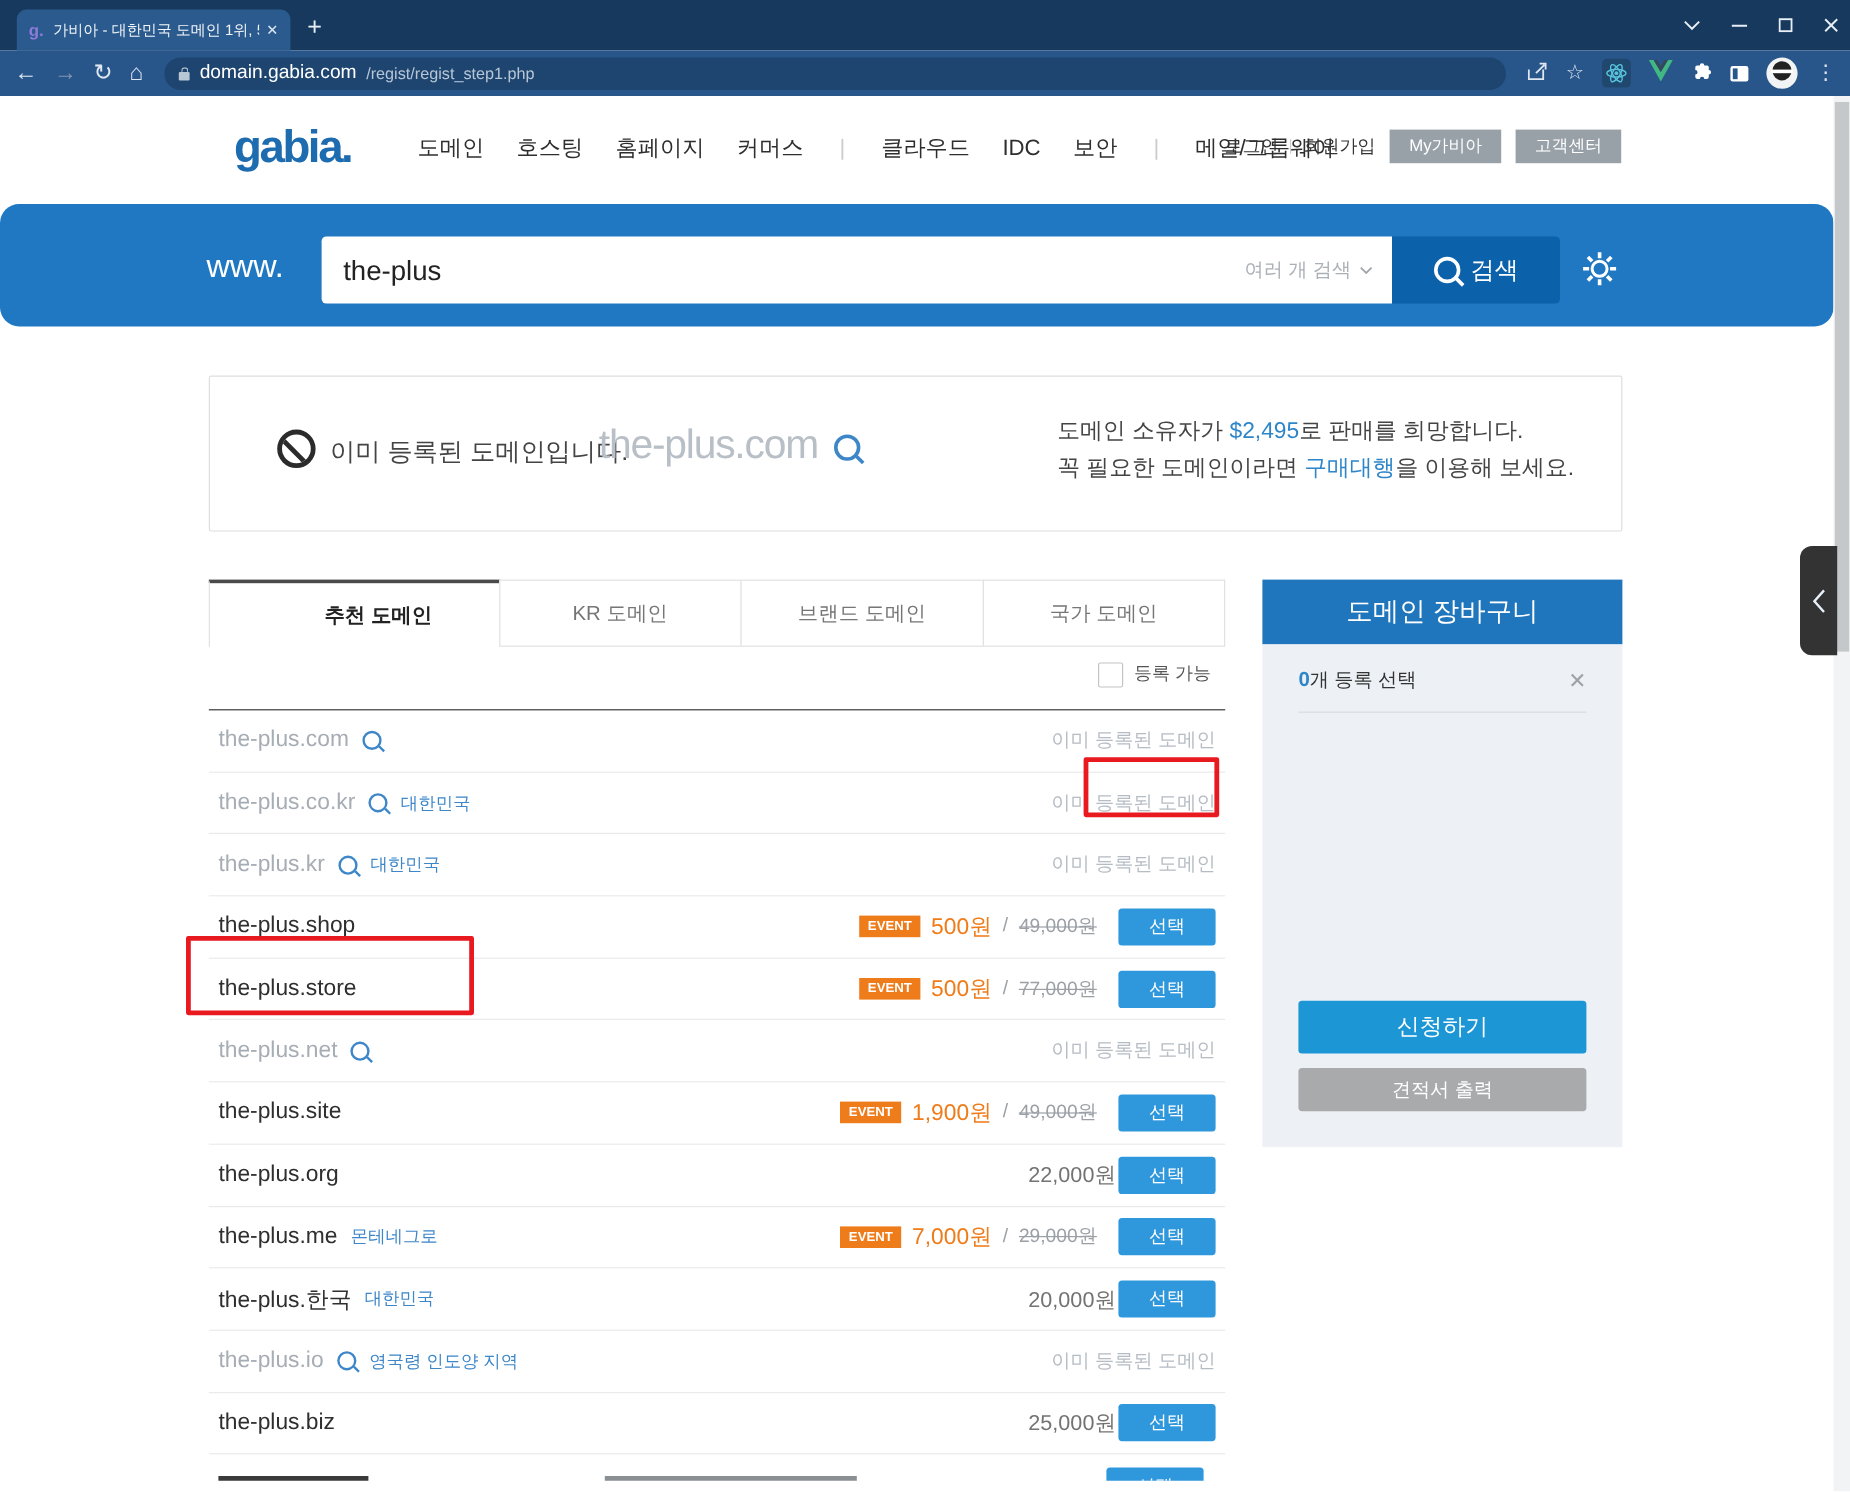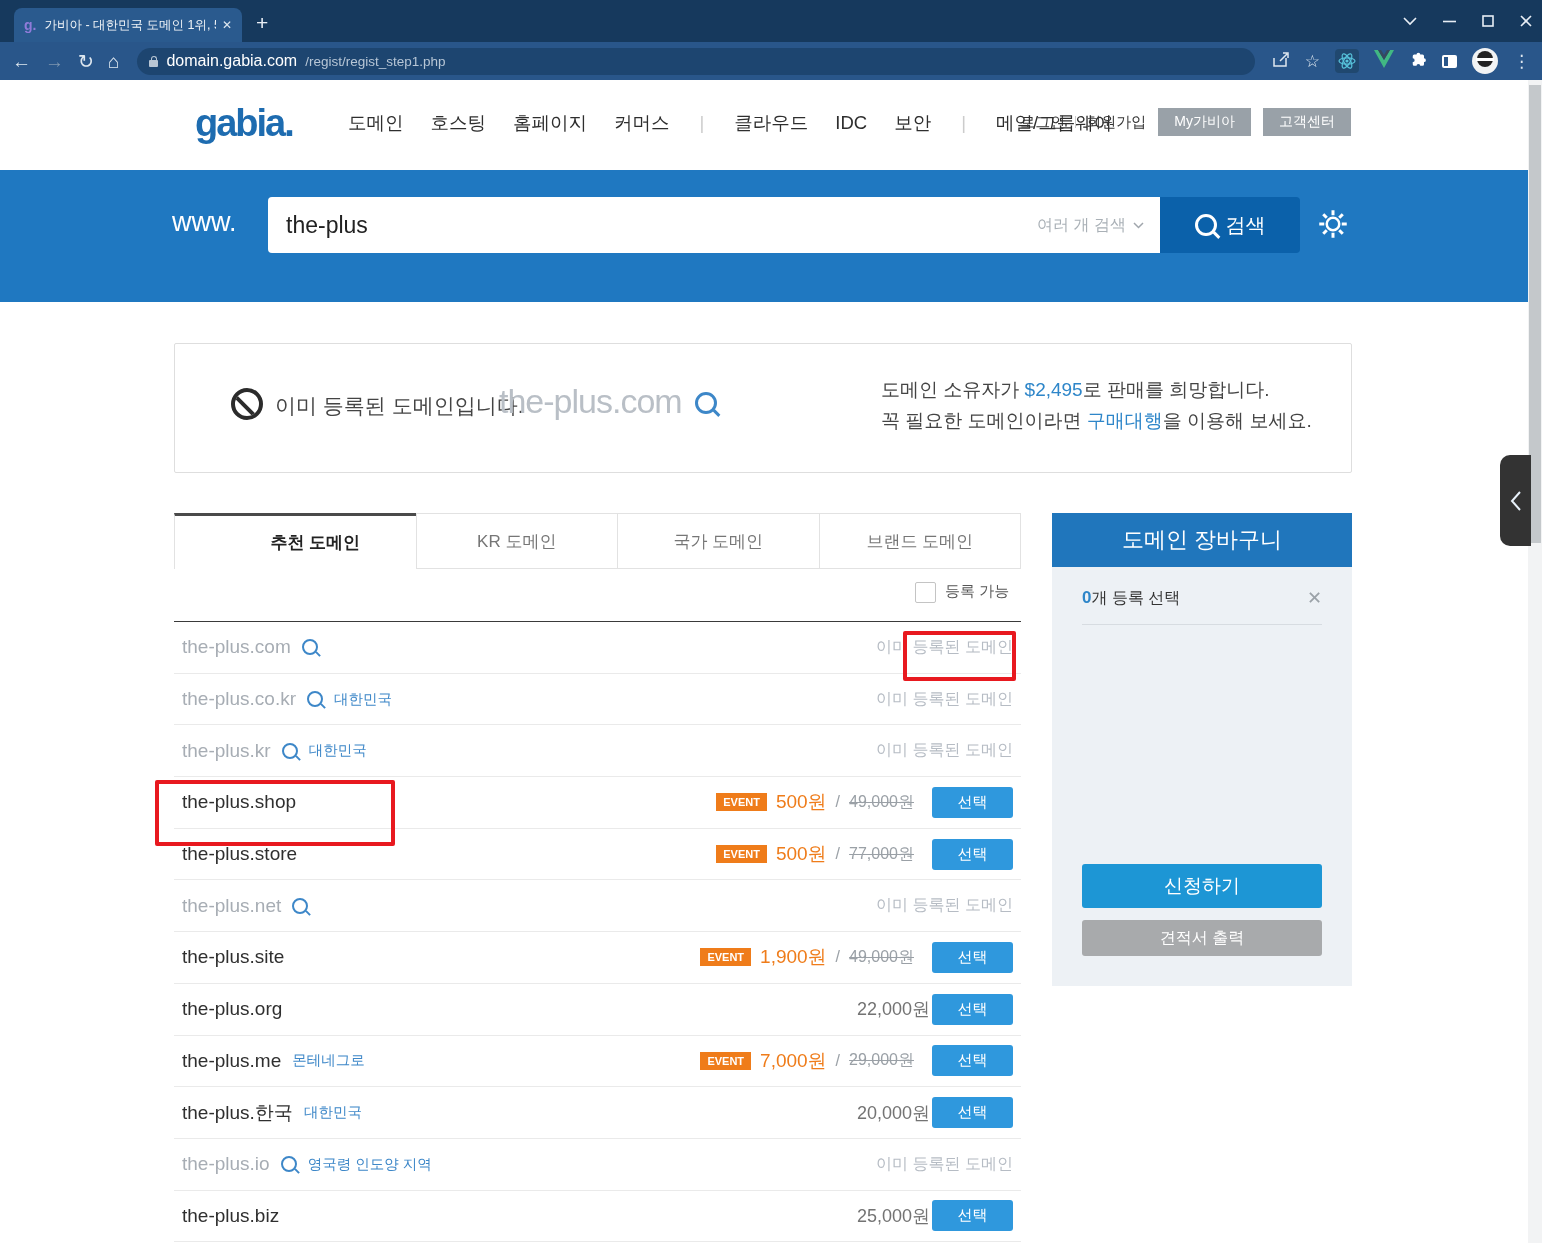--- a/index.html
+++ b/index.html
@@ -39,21 +39,21 @@
 
   .site-header{position:relative;height:90px;display:flex;align-items:center;}
   .logo{position:absolute;left:195px;top:22px;font-size:38px;font-weight:bold;color:#1e6cb0;letter-spacing:-2px;}
   .main-nav{position:absolute;left:348px;top:30px;display:flex;align-items:center;gap:27px;font-size:18.5px;color:#2e2e2e;font-weight:500;white-space:nowrap;}
   .nav-sep{color:#ccc;font-weight:300;margin:0 3px;}
   .hdr-right{position:absolute;right:177px;top:28px;display:flex;align-items:center;}
   .auth-link{font-size:15px;color:#333;}
   .auth-sep{width:1px;height:12px;background:#ccc;margin:0 10px;}
   .gray-btn{background:#99a1a8;color:#fff;font-size:14px;padding:5px 16px;margin-left:12px;border:none;}
 
-  .search-band{position:relative;height:132px;background:#1f78c1;}
+  .search-band{position:relative;height:102px;background:#1f78c1;border-radius:16px;}
   .www{position:absolute;left:172px;top:37px;color:#fff;font-size:27px;font-weight:500;}
   .search-input{position:absolute;left:268px;top:27px;width:892px;height:56px;background:#fff;border-radius:4px 0 0 4px;box-sizing:border-box;}
   .search-value{position:absolute;left:18px;top:0;line-height:56px;font-size:23px;color:#222;}
   .multi-search{position:absolute;right:16px;top:0;height:56px;display:flex;align-items:center;gap:7px;color:#a9b0b6;font-size:16px;}
   .search-btn{position:absolute;left:1160px;top:27px;width:140px;height:56px;background:#0b61aa;color:#fff;font-size:20px;border:none;border-radius:0 4px 4px 0;display:flex;align-items:center;justify-content:center;gap:9px;}
   .mag{position:relative;width:12px;height:12px;border:2px solid #3d87c8;border-radius:50%;display:inline-block;flex:none;}
   .mag::after{content:"";position:absolute;width:2px;height:6px;background:#3d87c8;right:-3px;bottom:-4px;transform:rotate(-45deg);}
   .mag.white{border-color:#fff;}.mag.white::after{background:#fff;}
   .mag.big{width:16px;height:16px;border-width:3px;}.mag.big::after{width:3px;height:8px;right:-4px;bottom:-6px;}
   .gear{position:absolute;left:1318px;top:39px;}
@@ -262,22 +262,22 @@
         <div><span>도메인 소유자가 </span><span class="blue-text">$2,495</span><span>로 판매를 희망합니다.</span></div>
         <div><span>꼭 필요한 도메인이라면 </span><span class="blue-text">구매대행</span><span>을 이용해 보세요.</span></div>
       </div>
     </div>
 
     <div class="content">
       <div class="main-col">
         <div class="tabs" id="tabs">
             <div class="tab-item active">추천 도메인</div>
             <div class="tab-item">KR 도메인</div>
+            <div class="tab-item">브랜드 도메인</div>
             <div class="tab-item">국가 도메인</div>
-            <div class="tab-item">브랜드 도메인</div>
           </div>
         <div class="filter-row">
           <div class="filter-group">
             <span class="checkbox"></span>
             <span class="filter-label">등록 가능</span>
           </div>
         </div>
         <div id="rows">
             <div class="row">
               <div class="row-left">

